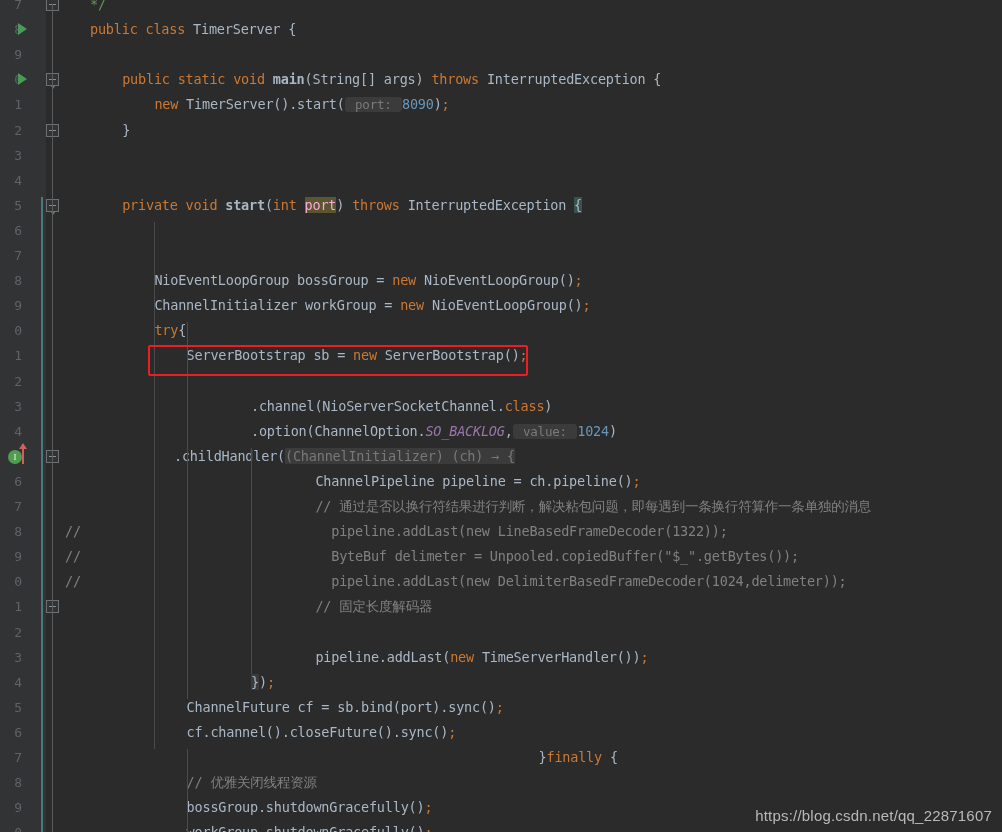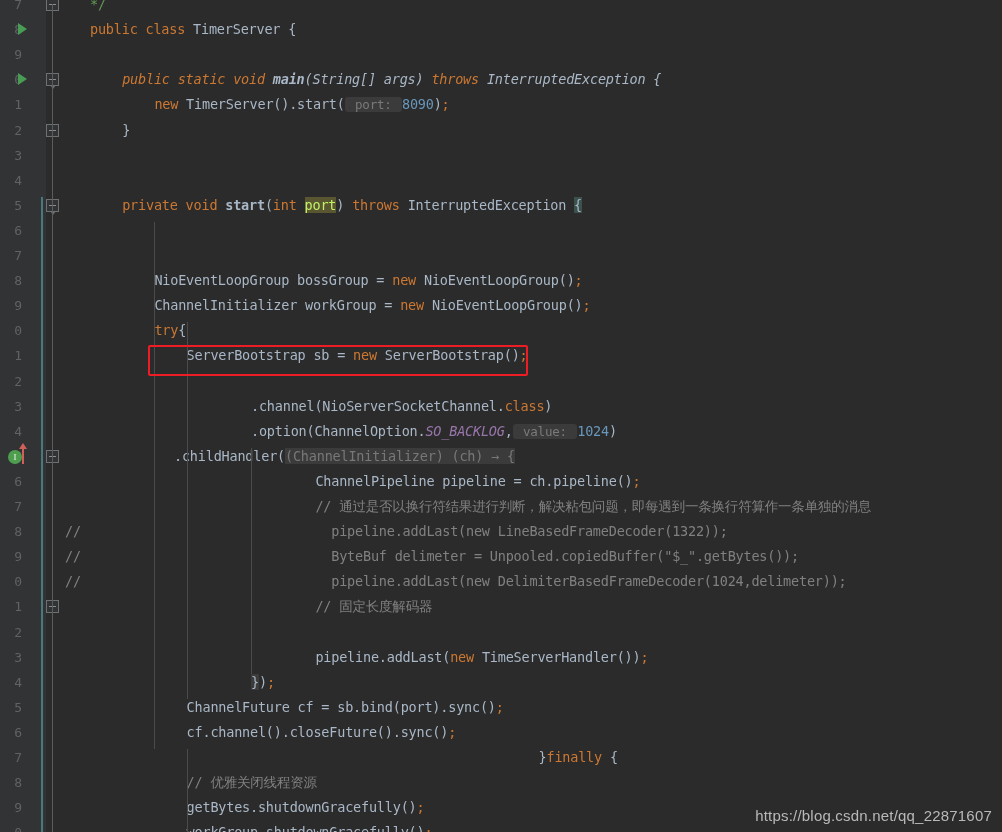--- a/index.html
+++ b/index.html
@@ -93,21 +93,21 @@
   .fn{color:#a9b7c6;font-weight:bold;}
 
   
   .hint{
     background:#3b3b3b;color:#7a7a7a;border-radius:3px;padding:0 3px;
     font-size:12.5px;
   }
   .lamhint{
     background:#3b3b3b;color:#787878;
   }
-  .hl-port{background:#5b5632;color:#bef264;}
+  .hl-port{background:#5b5632;color:#f9a8d4;}
   .hl-brace{background:#3b514d;color:#a9b7c6;}
   .hl-close{background:#3b3b3b;color:#a9b7c6;}
 
   
   .annot{
     position:absolute;border:2px solid #ee1c24;border-radius:2px;
     pointer-events:none;
   }
 
   
@@ -171,21 +171,21 @@
       <div class="fold" style="top: 600.4px;"></div>
       <div class="foldline" style="top: 4px; height: 853.4px;"></div>
       <div class="changebar" style="top: 196.8px; height: 677.7px;"></div>
       <div class="inspect-icon" style="top: 449.8px;">I</div>
       <div class="inspect-arrow" style="top: 447.8px; height: 16px;"></div>
     </div>
   <div class="code" id="code-content">
       <div class="line" style="top: -8px;"><span style="padding-left: 30px;"><span class="doc">*/</span></span></div>
       <div class="line" style="top: 17.1px;"><span style="padding-left: 30px;"><span class="kw">public class </span><span class="txt">TimerServer </span><span class="txt">{</span></span></div>
       <div class="line" style="top: 42.2px;"><span style="padding-left: 30px;"></span></div>
-      <div class="line" style="top: 67.3px; font-style: italic;"><span style="padding-left: 62.2px;"><span class="kw">public static void </span><span class="fn">main</span><span class="txt">(String[] args) </span><span class="kw">throws </span><span class="txt">InterruptedException {</span></span></div>
+      <div class="line" style="top: 67.3px;"><span style="padding-left: 62.2px;"><span class="kw">public static void </span><span class="fn">main</span><span class="txt">(String[] args) </span><span class="kw">throws </span><span class="txt">InterruptedException {</span></span></div>
       <div class="line" style="top: 92.4px;"><span style="padding-left: 94.4px;"><span class="kw">new </span><span class="txt">TimerServer().start(</span><span class="hint"> port: </span><span class="num">8090</span><span class="txt">)</span><span class="semi">;</span></span></div>
       <div class="line" style="top: 117.5px;"><span style="padding-left: 62.2px;"><span class="txt">}</span></span></div>
       <div class="line" style="top: 142.6px;"><span style="padding-left: 30px;"></span></div>
       <div class="line" style="top: 167.7px;"><span style="padding-left: 30px;"></span></div>
       <div class="line" style="top: 192.8px;"><span style="padding-left: 62.2px;"><span class="kw">private void </span><span class="fn">start</span><span class="txt">(</span><span class="kw">int </span><span class="hl-port">port</span><span class="txt">) </span><span class="kw">throws </span><span class="txt">InterruptedException </span><span class="hl-brace">{</span></span></div>
       <div class="line" style="top: 217.9px;"><span style="padding-left: 30px;"></span></div>
       <div class="line" style="top: 243px;"><span style="padding-left: 30px;"></span></div>
       <div class="line" style="top: 268.1px;"><span style="padding-left: 94.4px;"><span class="txt">NioEventLoopGroup bossGroup = </span><span class="kw">new </span><span class="txt">NioEventLoopGroup()</span><span class="semi">;</span></span></div>
       <div class="line" style="top: 293.2px;"><span style="padding-left: 94.4px;"><span class="txt">ChannelInitializer workGroup = </span><span class="kw">new </span><span class="txt">NioEventLoopGroup()</span><span class="semi">;</span></span></div>
       <div class="line" style="top: 318.3px;"><span style="padding-left: 94.4px;"><span class="kw">try</span><span class="txt">{</span></span></div>
@@ -198,21 +198,21 @@
       <div class="line" style="top: 519.1px;"><span class="cmt" style="position: absolute; left: 5px;">//</span><span style="padding-left: 255.4px;"><span class="cmt">  pipeline.addLast(new LineBasedFrameDecoder(1322));</span></span></div>
       <div class="line" style="top: 544.2px;"><span class="cmt" style="position: absolute; left: 5px;">//</span><span style="padding-left: 255.4px;"><span class="cmt">  ByteBuf delimeter = Unpooled.copiedBuffer("$_".getBytes());</span></span></div>
       <div class="line" style="top: 569.3px;"><span class="cmt" style="position: absolute; left: 5px;">//</span><span style="padding-left: 255.4px;"><span class="cmt">  pipeline.addLast(new DelimiterBasedFrameDecoder(1024,delimeter));</span></span></div>
       <div class="line" style="top: 594.4px;"><span style="padding-left: 255.4px;"><span class="cmt">// 固定长度解码器</span></span></div>
       <div class="line" style="top: 644.6px;"><span style="padding-left: 255.4px; text-align: right;"><span class="txt">pipeline.addLast(</span><span class="kw">new </span><span class="txt">TimeServerHandler())</span><span class="semi">;</span></span></div>
       <div class="line" style="top: 669.7px;"><span style="padding-left: 191px;"><span class="hl-close">}</span><span class="txt">)</span><span class="semi">;</span></span></div>
       <div class="line" style="top: 694.8px;"><span style="padding-left: 126.6px;"><span class="txt">ChannelFuture cf = sb.bind(port).sync()</span><span class="semi">;</span></span></div>
       <div class="line" style="top: 719.9px;"><span style="padding-left: 126.6px;"><span class="txt">cf.channel().closeFuture().sync()</span><span class="semi">;</span></span></div>
       <div class="line" style="top: 745px; text-align: center;"><span style="padding-left: 94.4px;"><span class="txt">}</span><span class="kw">finally </span><span class="txt">{</span></span></div>
       <div class="line" style="top: 770.1px;"><span style="padding-left: 126.6px;"><span class="cmt">// 优雅关闭线程资源</span></span></div>
-      <div class="line" style="top: 795.2px;"><span style="padding-left: 126.6px;"><span class="txt">getBytes.shutdownGracefully()</span><span class="semi">;</span></span></div>
+      <div class="line" style="top: 795.2px;"><span style="padding-left: 126.6px;"><span class="txt">bossGroup.shutdownGracefully()</span><span class="semi">;</span></span></div>
       <div class="line" style="top: 820.3px;"><span style="padding-left: 126.6px;"><span class="txt">workGroup.shutdownGracefully()</span><span class="semi">;</span></span></div>
       <div class="guide" style="left: 94.4px; top: 221.9px; height: 527.1px;"></div>
       <div class="guide" style="left: 126.6px; top: 322.3px; height: 376.5px;"></div>
       <div class="guide" style="left: 191px; top: 447.8px; height: 225.9px;"></div>
       <div class="guide" style="left: 126.6px; top: 749px; height: 100.4px;"></div>
     </div>
 
   <div class="annot" id="annot-box" style="left: 148px; top: 345.4px; width: 376px; height: 27px;"></div>
 
   <div class="watermark">https://blog.csdn.net/qq_22871607</div>

